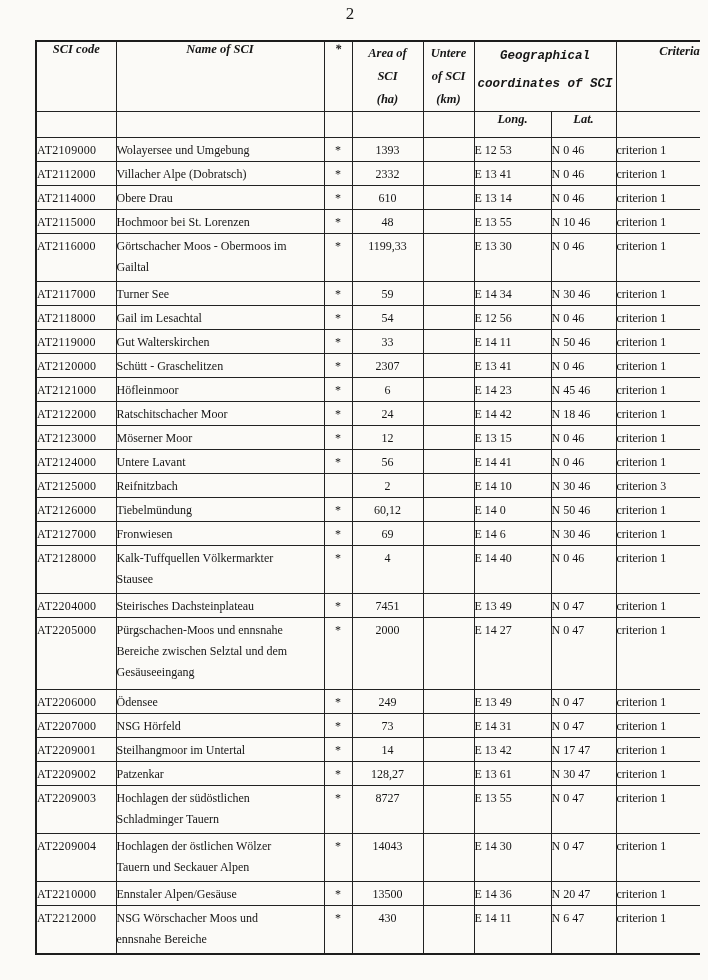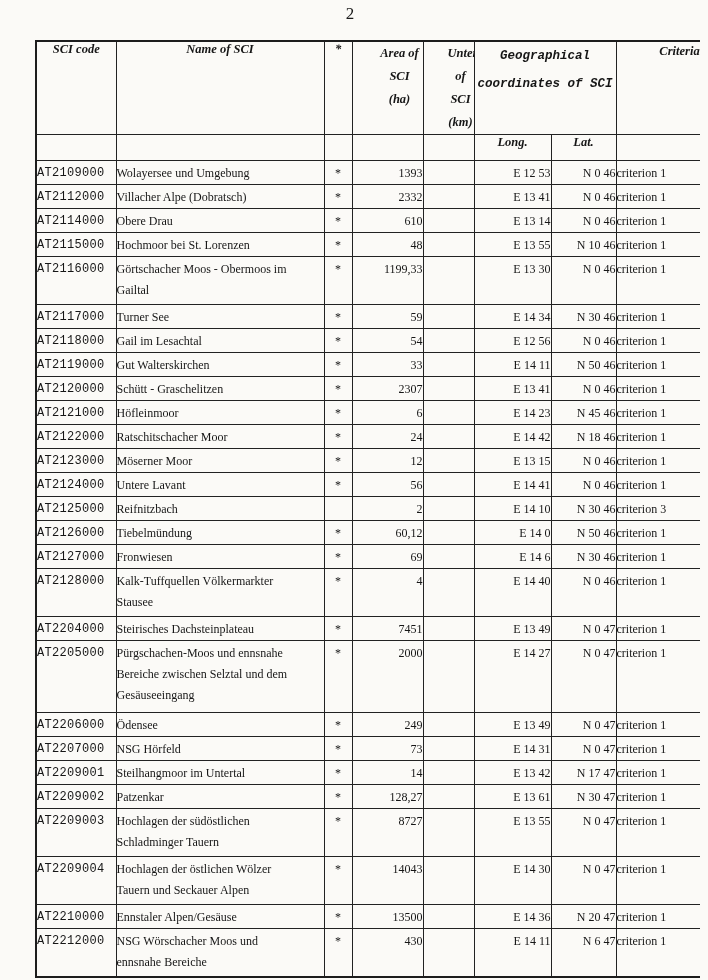--- a/index.html
+++ b/index.html
@@ -44,43 +44,43 @@
     font-weight: bold;
     font-style: italic;
     font-size: 12.5px;
     vertical-align: top;
     text-align: center;
   }
   tr.head-main { height: 70px; }
   tr.head-sub  { height: 26px; }
   .h-pad { padding-top: 15px; }
   .h-stack { padding-top: 6px; }
-  .h-stack div { line-height: 23px; margin-left: 24px; }
+  .h-stack div { line-height: 23px; }
   .h-geo { padding-top: 12px; line-height: 28px; font-family: Liberation Mono, monospace; }
   .h-crit { vertical-align: middle; padding-bottom: 2px; }
   .h-crit sup { font-size: 9px; }
   .h-long { text-align: left; padding-left: 8px; vertical-align: middle; margin-top: 28px; }
   .h-lat  { vertical-align: middle; }
   
   .sci-table tbody td {
     font-size: 12px;
     vertical-align: top;
     padding-top: 2px;
     line-height: 21px;
   }
   tr.lines-1 { height: 23.5px; }
   tr.lines-2 { height: 48px; }
   tr.lines-3 { height: 72px; }
-  .code-cell     { padding-left: 9px; letter-spacing: 0.3px; font-family: Liberation Mono, monospace; }
+  .code-cell     { padding-left: 9px; letter-spacing: 0.3px; }
   .name-cell     { padding-left: 8px; white-space: pre-line; }
   .star-cell     { text-align: center; }
-  .area-cell     { text-align: right; }
+  .area-cell     { text-align: center; }
   .length-cell   { }
-  .long-cell     { text-align: right; margin-left: 28px; }
-  .lat-cell      { text-align: right; }
+  .long-cell     { text-align: left; margin-left: 28px; }
+  .lat-cell      { text-align: left; }
   .criteria-cell { padding-left: 6px; }
 </style>
 </head>
 <body>
 
 <div class="page-number">2</div>
 
 <div class="table-wrap">
   <table class="sci-table">
     <colgroup>

